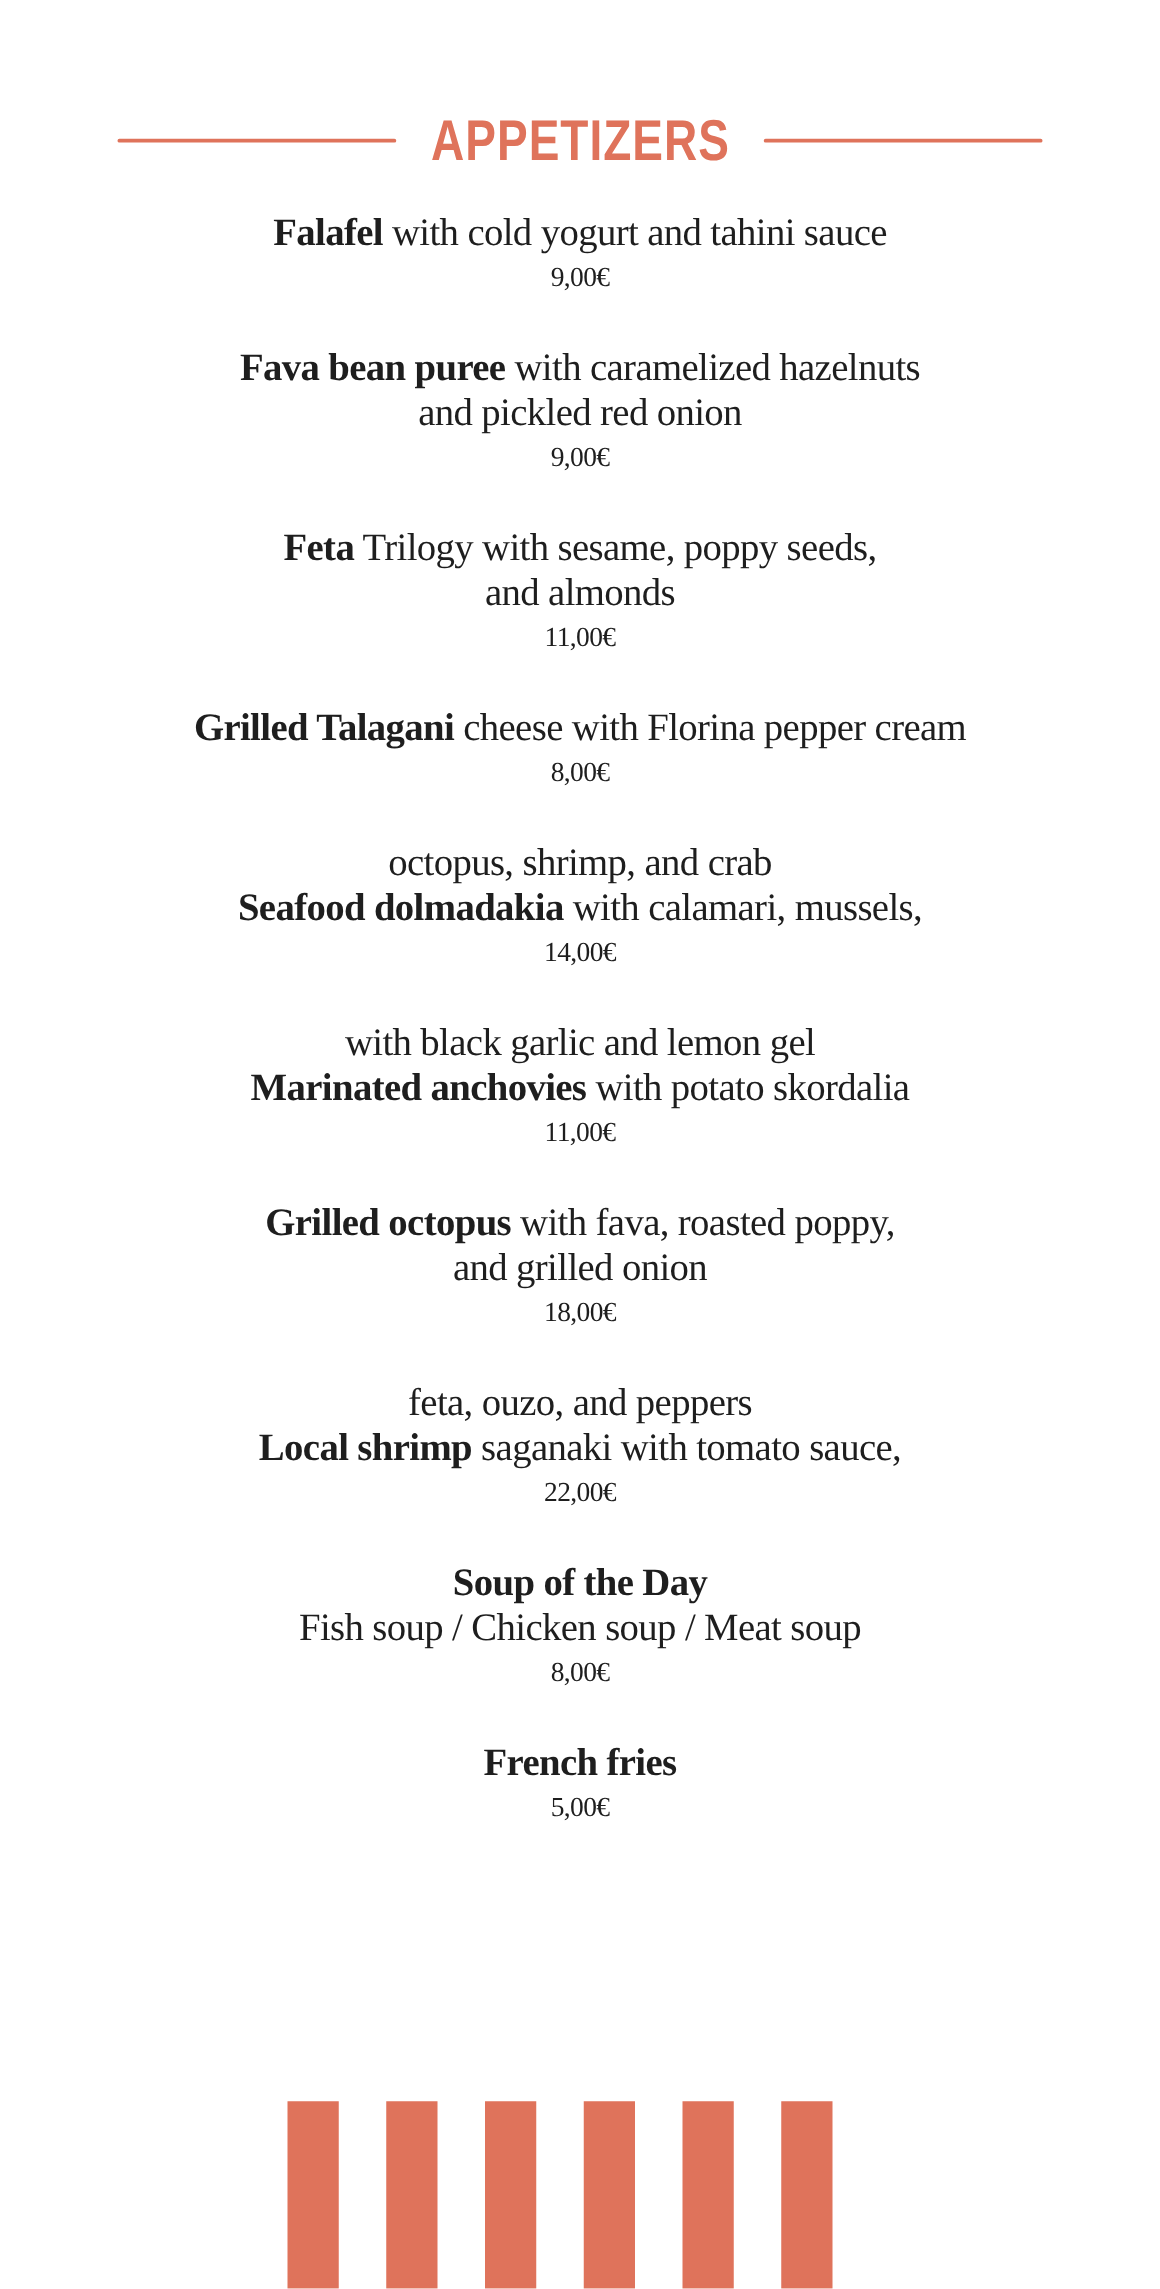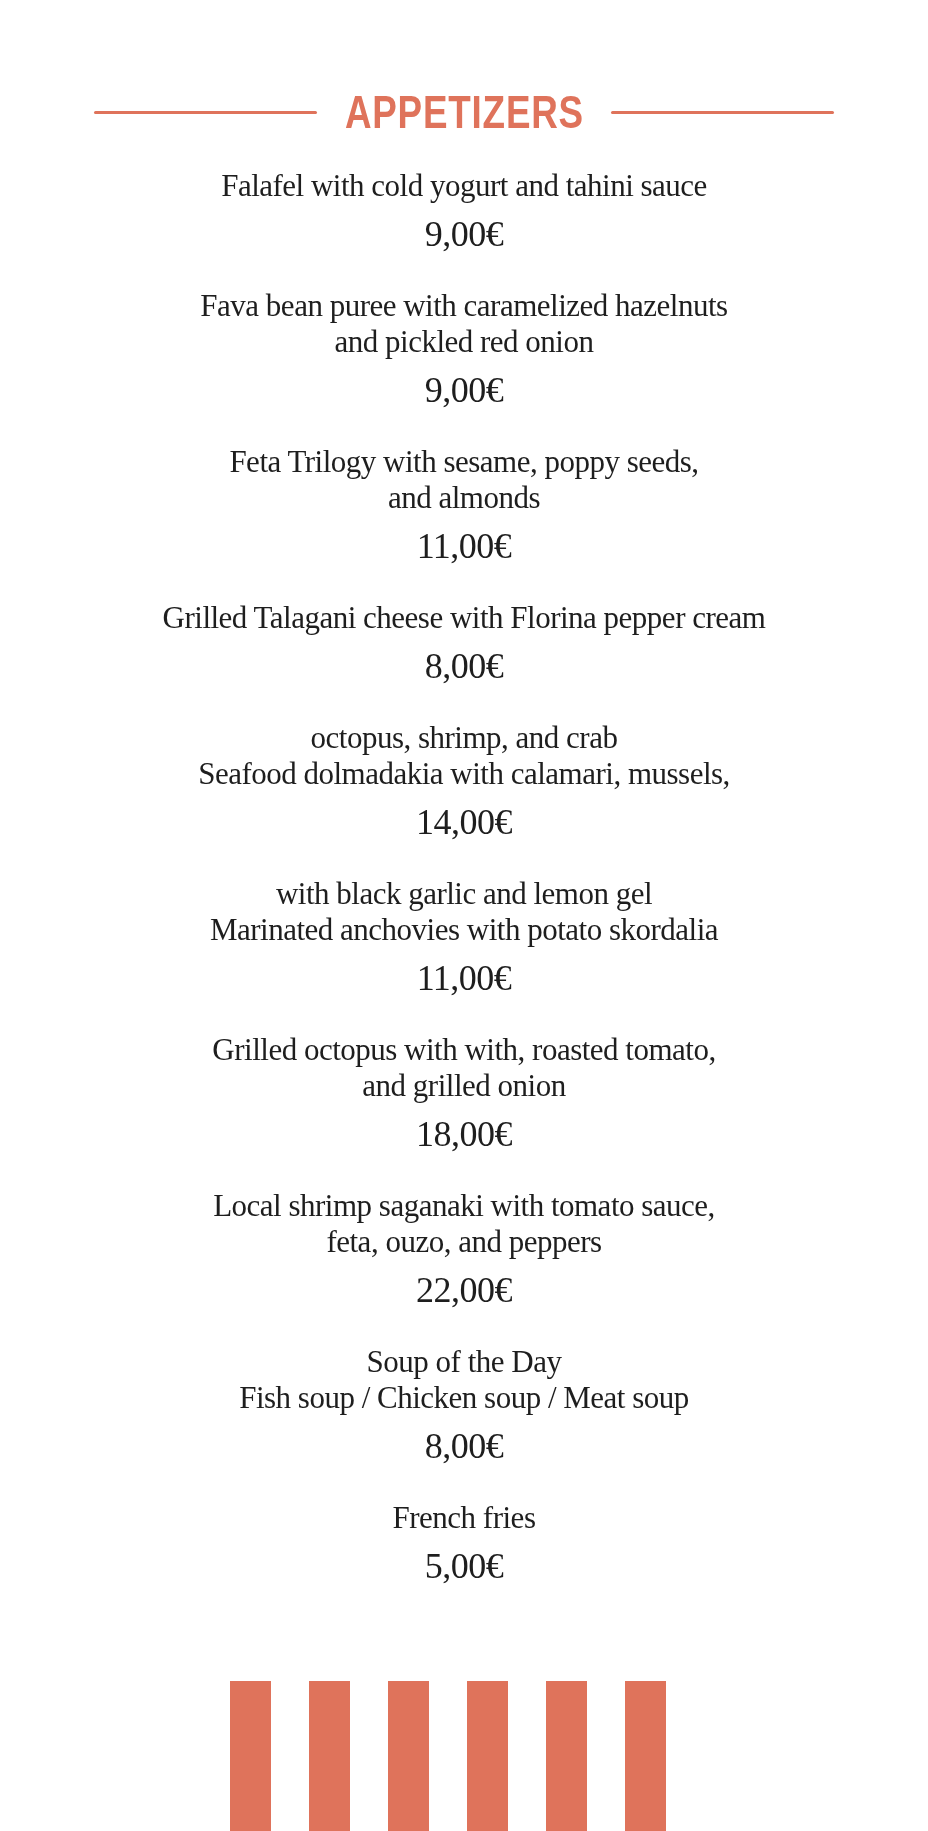--- a/index.html
+++ b/index.html
@@ -45,22 +45,22 @@
     margin-top:32px;
     text-align:center;
   }
   .menu-item { margin-bottom:36px; }
   .menu-item .line {
     font-size:31px;
     line-height:36px;
     letter-spacing:-0.5px;
     white-space:nowrap;
   }
-  .menu-item .line strong { font-weight:400; }
-  .menu-item .price { font-size:36px; line-height:36px;margin-top:12px; }
+  .menu-item .line strong { font-weight:700; }
+  .menu-item .price { font-size:22px; line-height:36px; }
   
   .stripe-decoration {
     position:absolute;
     left:230px; bottom:0;
     display:flex;
     column-gap:38px;
     height:150px;
   }
   .stripe {
     width:41px; height:150px;
@@ -103,27 +103,27 @@
         <p class="line"><span>octopus, shrimp, and crab</span></p>
         <p class="line"><strong>Seafood dolmadakia</strong><span> with calamari, mussels,</span></p>
         <p class="line price">14,00€</p>
       </div>
       <div class="menu-item">
         <p class="line"><span>with black garlic and lemon gel</span></p>
         <p class="line"><strong>Marinated anchovies</strong><span> with potato skordalia</span></p>
         <p class="line price">11,00€</p>
       </div>
       <div class="menu-item">
-        <p class="line"><strong>Grilled octopus</strong><span> with with, roasted tomato,</span></p>
+        <p class="line"><strong>Grilled octopus</strong><span> with fava, roasted poppy,</span></p>
         <p class="line"><span>and grilled onion</span></p>
         <p class="line price">18,00€</p>
       </div>
       <div class="menu-item">
+        <p class="line"><span>feta, ouzo, and peppers</span></p>
         <p class="line"><strong>Local shrimp</strong><span> saganaki with tomato sauce,</span></p>
-        <p class="line"><span>feta, ouzo, and peppers</span></p>
         <p class="line price">22,00€</p>
       </div>
       <div class="menu-item">
         <p class="line"><strong>Soup of the Day</strong></p>
         <p class="line"><span>Fish soup / Chicken soup / Meat soup</span></p>
         <p class="line price">8,00€</p>
       </div>
       <div class="menu-item">
         <p class="line"><strong>French fries</strong></p>
         <p class="line price">5,00€</p>

